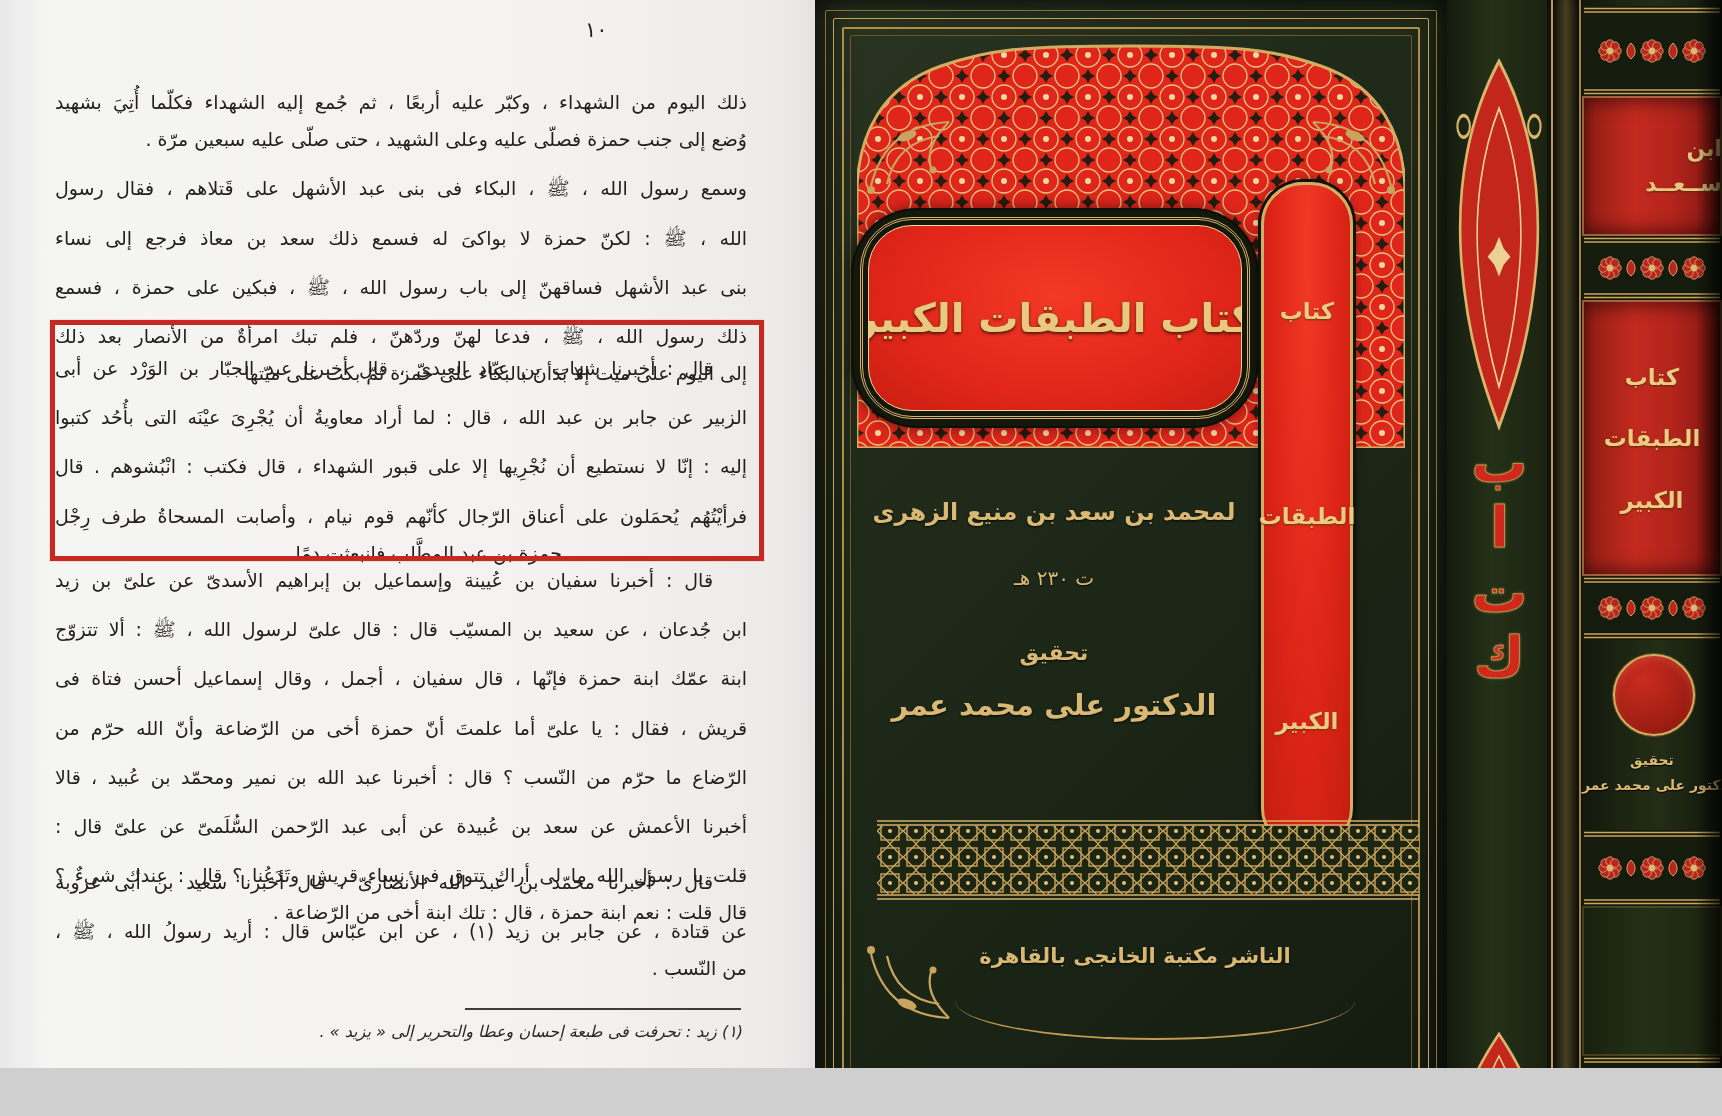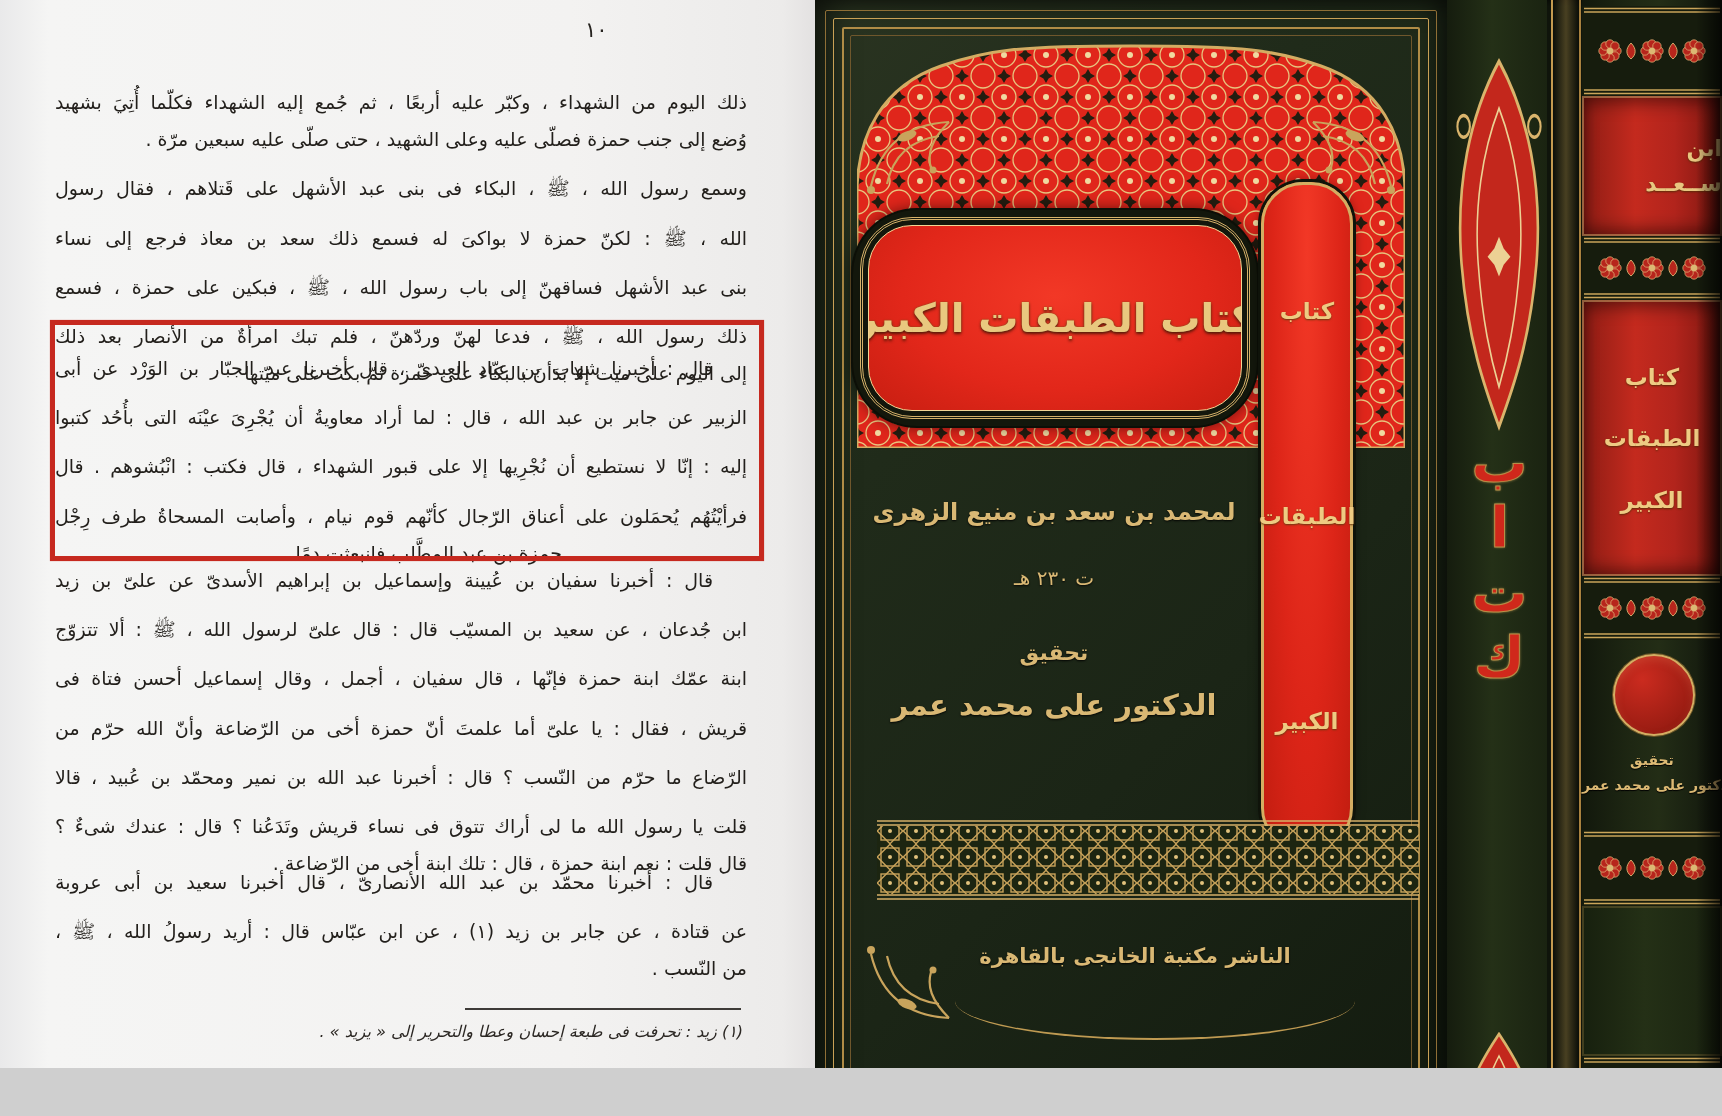--- a/index.html
+++ b/index.html
@@ -114,20 +114,21 @@
           <div class="tl just">إليه : إنّا لا نستطيع أن نُجْرِيها إلا على قبور الشهداء ، قال فكتب : انْبُشوهم . قال</div>
           <div class="tl just">فرأيْتُهُم يُحمَلون على أعناق الرّجال كأنّهم قوم نيام ، وأصابت المسحاةُ طرف رِجْل</div>
           <div class="tl" style="padding-right: 185px;">حمزة بن عبد المطَّلب فانبعثت دمًا .</div>
         </div>
         <div class="para" style="top: 550px;">
           <div class="tl just" style="padding-right: 34px;">قال : أخبرنا سفيان بن عُيينة وإسماعيل بن إبراهيم الأسدىّ عن علىّ بن زيد</div>
           <div class="tl just">ابن جُدعان ، عن سعيد بن المسيّب قال : قال علىّ لرسول الله ، ﷺ : ألا تتزوّج</div>
           <div class="tl just">ابنة عمّك ابنة حمزة فإنّها ، قال سفيان ، أجمل ، وقال إسماعيل أحسن فتاة فى</div>
           <div class="tl just">قريش ، فقال : يا علىّ أما علمتَ أنّ حمزة أخى من الرّضاعة وأنّ الله حرّم من</div>
           <div class="tl just">الرّضاع ما حرّم من النّسب ؟ قال : أخبرنا عبد الله بن نمير ومحمّد بن عُبيد ، قالا</div>
+          <div class="tl just">أخبرنا الأعمش عن سعد بن عُبيدة عن أبى عبد الرّحمن السُّلَمىّ عن علىّ قال :</div>
           <div class="tl just">قلت يا رسول الله ما لى أراك تتوق فى نساء قريش وتَدَعُنا ؟ قال : عندك شىءٌ ؟</div>
           <div class="tl">قال قلت : نعم ابنة حمزة ، قال : تلك ابنة أخى من الرّضاعة .</div>
         </div>
         <div class="para" style="top: 852px;">
           <div class="tl just" style="padding-right: 34px;">قال : أخبرنا محمّد بن عبد الله الأنصارىّ ، قال أخبرنا سعيد بن أبى عروبة</div>
           <div class="tl just">عن قتادة ، عن جابر بن زيد (١) ، عن ابن عبّاس قال : أريد رسولُ الله ، ﷺ ،</div>
           <div class="tl">من النّسب .</div>
         </div>
       </div>
     <div class="redbox"></div>

